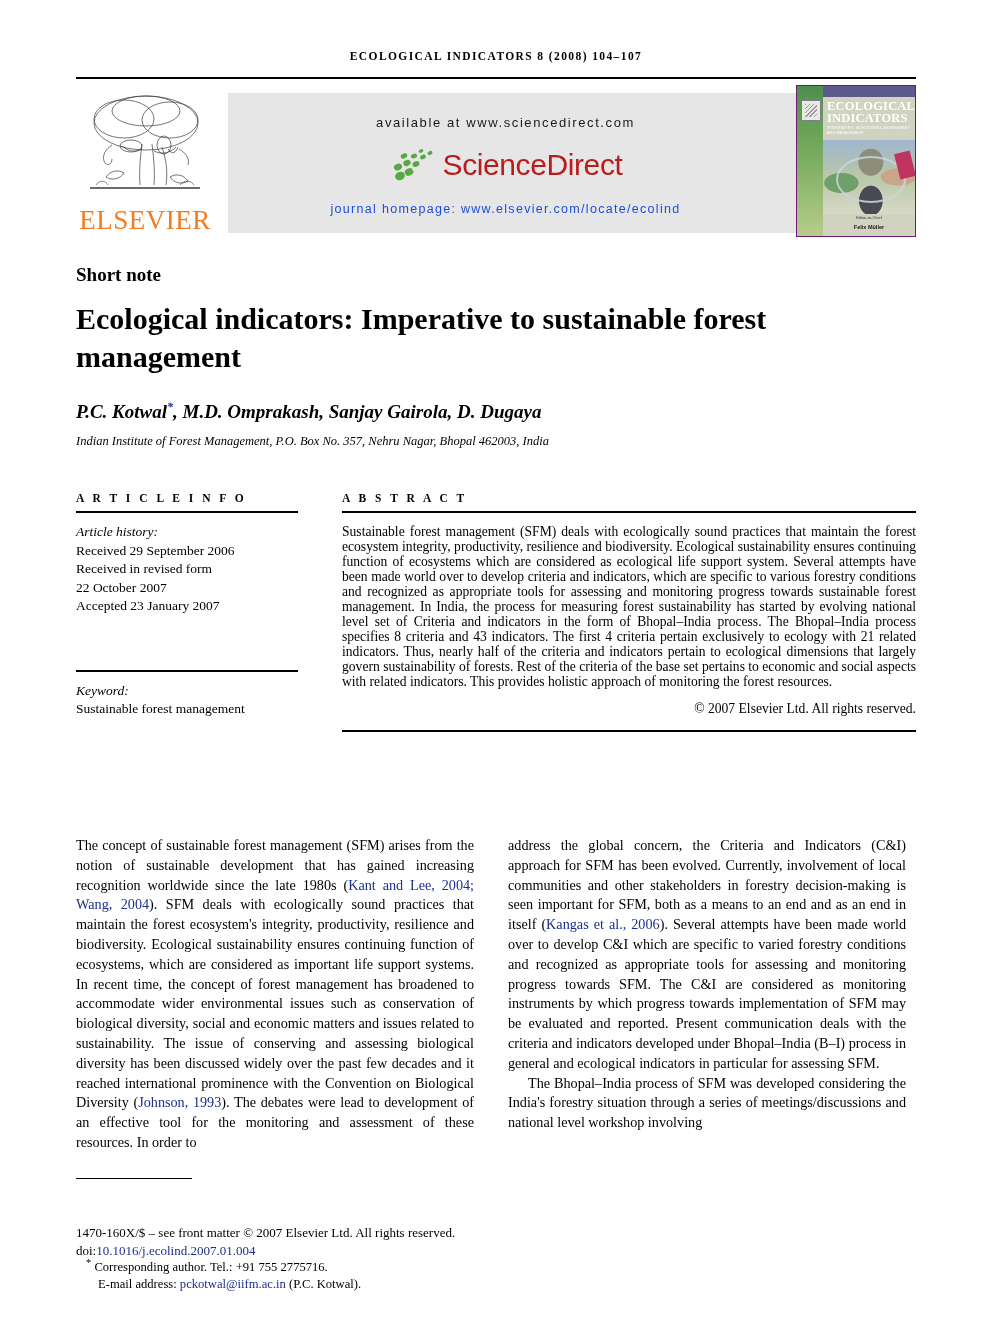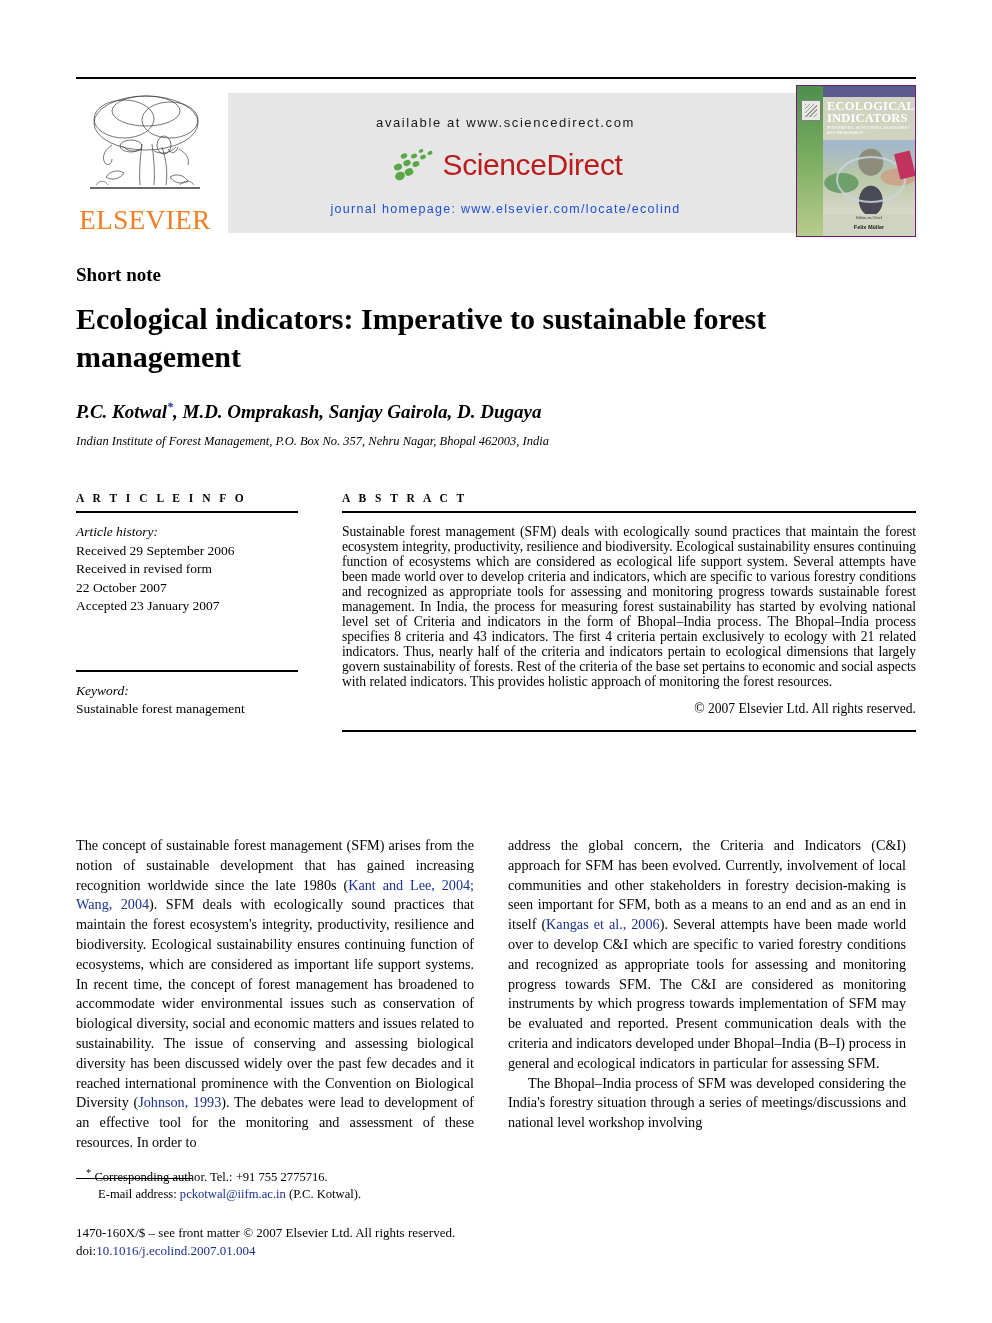--- a/index.html
+++ b/index.html
@@ -363,21 +363,21 @@
   
   .foot-rule {
     position: absolute;
     left: 76px; top: 1178px;
     width: 116px;
     height: 1px;
     background: #000;
   }
   .footnote {
     position: absolute;
-    left: 76px; top: 1164px;
+    left: 76px; top: 1254px;
     width: 430px;
     font-size: 12.6px;
     line-height: 17px;
     font-family: "Liberation Serif", serif;
   }
   .footnote .ind { display: block; padding-left: 22px; text-indent: -12px; }
   .footnote .ind2 { display: block; padding-left: 22px; }
   .link { color: #1a2f8f; }
   .frontmatter {
     position: absolute;
@@ -386,20 +386,21 @@
     font-size: 13px;
     line-height: 17.5px;
     font-family: "Liberation Serif", serif;
   }
 </style>
 </head>
 <body>
 
 <div class="page">
 
+  <div class="running-head">ECOLOGICAL INDICATORS 8 (2008) 104–107</div>
   <div class="rule-top"></div>
 
   <div class="masthead">
 
     <div class="elsevier-logo">
       <svg class="elsevier-tree" viewBox="0 0 122 112">
         <g stroke="#3a3a3a" stroke-width="0.7" fill="none">
           <ellipse cx="62" cy="34" rx="52" ry="27"></ellipse>
           <ellipse cx="40" cy="30" rx="30" ry="19"></ellipse>
           <ellipse cx="86" cy="31" rx="28" ry="18"></ellipse>

